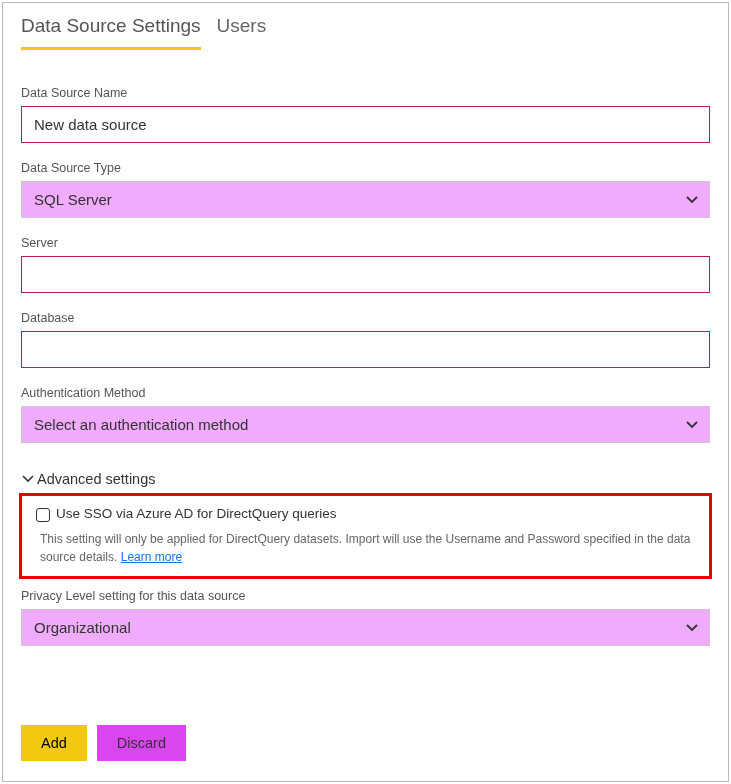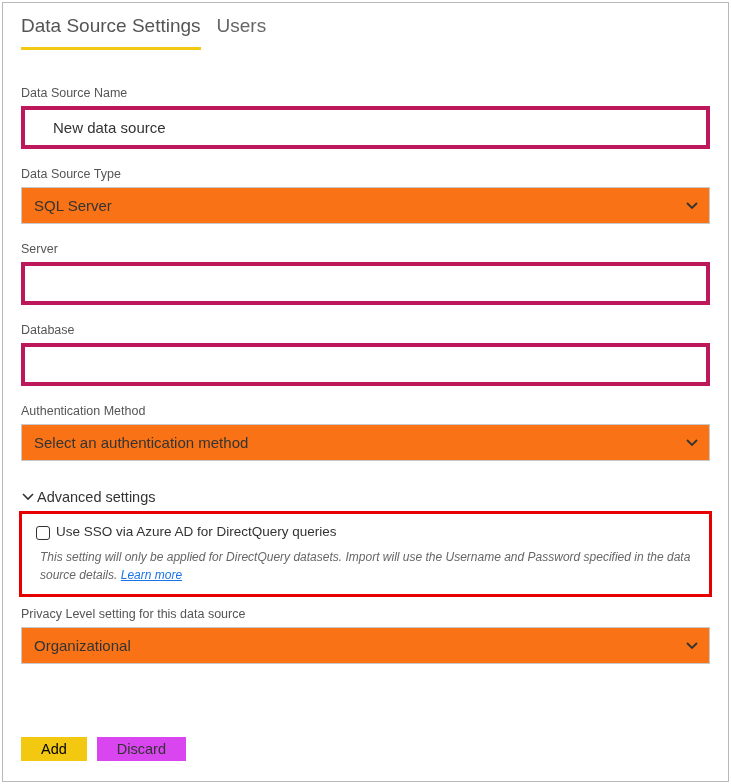--- a/index.html
+++ b/index.html
@@ -39,37 +39,37 @@
   }
   .field-label {
     font-size: 12.5px;
     color: #555;
     margin-top: 18px;
     margin-bottom: 6px;
     display: block;
   }
   .text-input {
     width: 100%;
-    border: 4px solid #be185d;
+    border: 1px solid #be185d;
     font-size: 15px;
-    padding: 9px 28px;
+    padding: 9px 12px;
     color: #333;
     background: #fff;
   }
   .select-wrap {
     position: relative;
     width: 100%;
   }
   .select {
     width: 100%;
     border: 1px solid #c8c8c8;
     font-size: 15px;
     padding: 9px 36px 9px 12px;
     color: #333;
-    background: #f97316;
+    background: #f0abfc;
     cursor: pointer;
   }
   .chevron {
     position: absolute;
     right: 12px;
     top: 50%;
     transform: translateY(-50%);
     pointer-events: none;
   }
   .chevron svg { display: block; }
@@ -105,38 +105,37 @@
     flex-shrink: 0;
     margin-top: 2px;
     cursor: pointer;
   }
   .help-text {
     font-size: 12px;
     color: #666;
     margin-top: 8px;
     line-height: 1.5;
     padding-left: 4px;
-    font-style: italic;
   }
   .learn-link {
     color: #1a73e8;
     text-decoration: underline;
     cursor: pointer;
   }
   .footer-buttons {
     position: absolute;
     left: 18px;
     bottom: 20px;
     display: flex;
     gap: 10px;
   }
   .btn {
     border: none;
     font-size: 14.5px;
-    padding: 4px 20px;
+    padding: 10px 20px;
     cursor: pointer;
   }
   .btn-primary {
     background: #f2c811;
     color: #000;
   }
   .btn-secondary {
     background: #d946ef;
     color: #333;
   }

